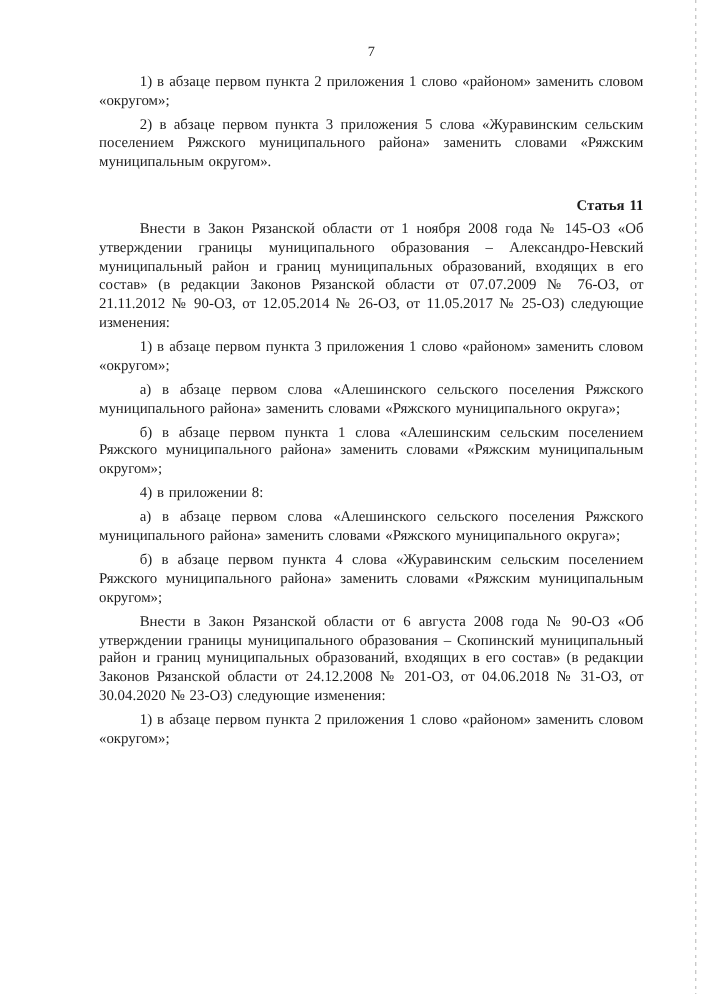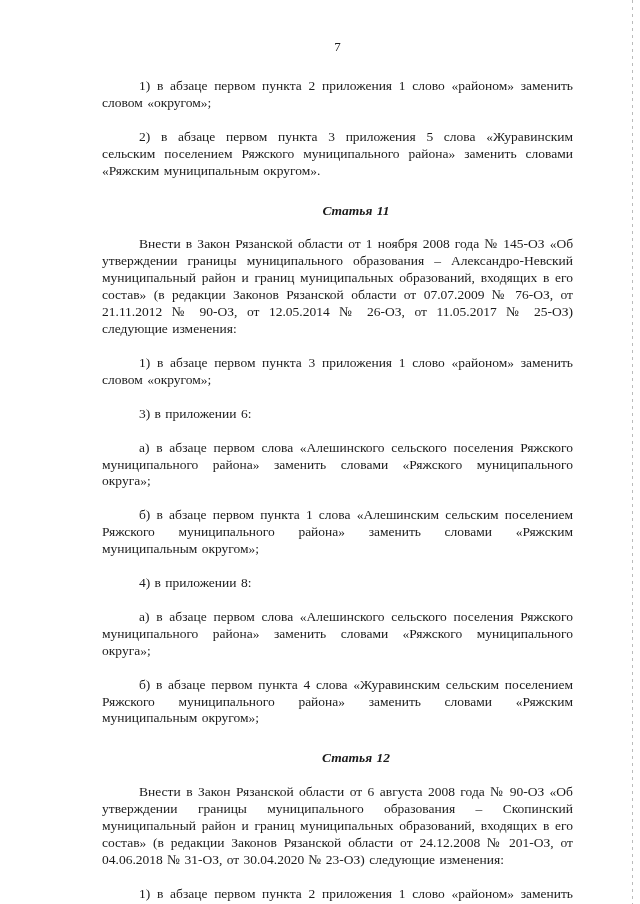--- a/index.html
+++ b/index.html
@@ -19,32 +19,31 @@
     position: absolute;
     left: 85px; top: 39px; width: 505px;
     text-align: center;
     font-size: 13px;
   }
   .text-block {
     position: absolute;
     left: 85px; top: 61px; width: 505px;
   }
   .text-block p {
-    margin: 17px;
+    margin: 5px;
     font-size: 13.5px;
     line-height: 16.9px;
     text-align: justify;
     text-indent: 37px;
     word-spacing: 1px;
   }
   .text-block p.article-heading {
     font-weight: bold;
-    text-align: center;
+    text-align: right;
     margin-top: 23px;
-    font-style: italic;
   }
   .footer {
     position: absolute;
     left: 0; top: 830px; width: 640px; height: 74px;
   }
   .scan-artifact-line {
     position: absolute;
     left: 632px; top: 0; width: 1px; height: 904px;
     background: repeating-linear-gradient(
       to bottom,
@@ -58,27 +57,25 @@
 <div class="page">
 
   <div class="page-number">7</div>
 
   <div class="text-block">
     <p>1) в абзаце первом пункта 2 приложения 1 слово «районом» заменить словом «округом»;</p>
     <p>2) в абзаце первом пункта 3 приложения 5 слова «Журавинским сельским поселением Ряжского муниципального района» заменить словами «Ряжским муниципальным округом».</p>
     <p class="article-heading">Статья 11</p>
     <p>Внести в Закон Рязанской области от 1 ноября 2008 года № 145-ОЗ «Об утверждении границы муниципального образования – Александро-Невский муниципальный район и границ муниципальных образований, входящих в его состав» (в редакции Законов Рязанской области от 07.07.2009 № 76-ОЗ, от 21.11.2012 № 90-ОЗ, от 12.05.2014 № 26-ОЗ, от 11.05.2017 № 25-ОЗ) следующие изменения:</p>
     <p>1) в абзаце первом пункта 3 приложения 1 слово «районом» заменить словом «округом»;</p>
-    <p>3) в приложении 6:</p>
     <p>а) в абзаце первом слова «Алешинского сельского поселения Ряжского муниципального района» заменить словами «Ряжского муниципального округа»;</p>
     <p>б) в абзаце первом пункта 1 слова «Алешинским сельским поселением Ряжского муниципального района» заменить словами «Ряжским муниципальным округом»;</p>
     <p>4) в приложении 8:</p>
     <p>а) в абзаце первом слова «Алешинского сельского поселения Ряжского муниципального района» заменить словами «Ряжского муниципального округа»;</p>
     <p>б) в абзаце первом пункта 4 слова «Журавинским сельским поселением Ряжского муниципального района» заменить словами «Ряжским муниципальным округом»;</p>
-    <p class="article-heading">Статья 12</p>
     <p>Внести в Закон Рязанской области от 6 августа 2008 года № 90-ОЗ «Об утверждении границы муниципального образования – Скопинский муниципальный район и границ муниципальных образований, входящих в его состав» (в редакции Законов Рязанской области от 24.12.2008 № 201-ОЗ, от 04.06.2018 № 31-ОЗ, от 30.04.2020 № 23-ОЗ) следующие изменения:</p>
     <p>1) в абзаце первом пункта 2 приложения 1 слово «районом» заменить словом «округом»;</p>
   </div>
 
   <div class="footer">
     
 
     
     
     

